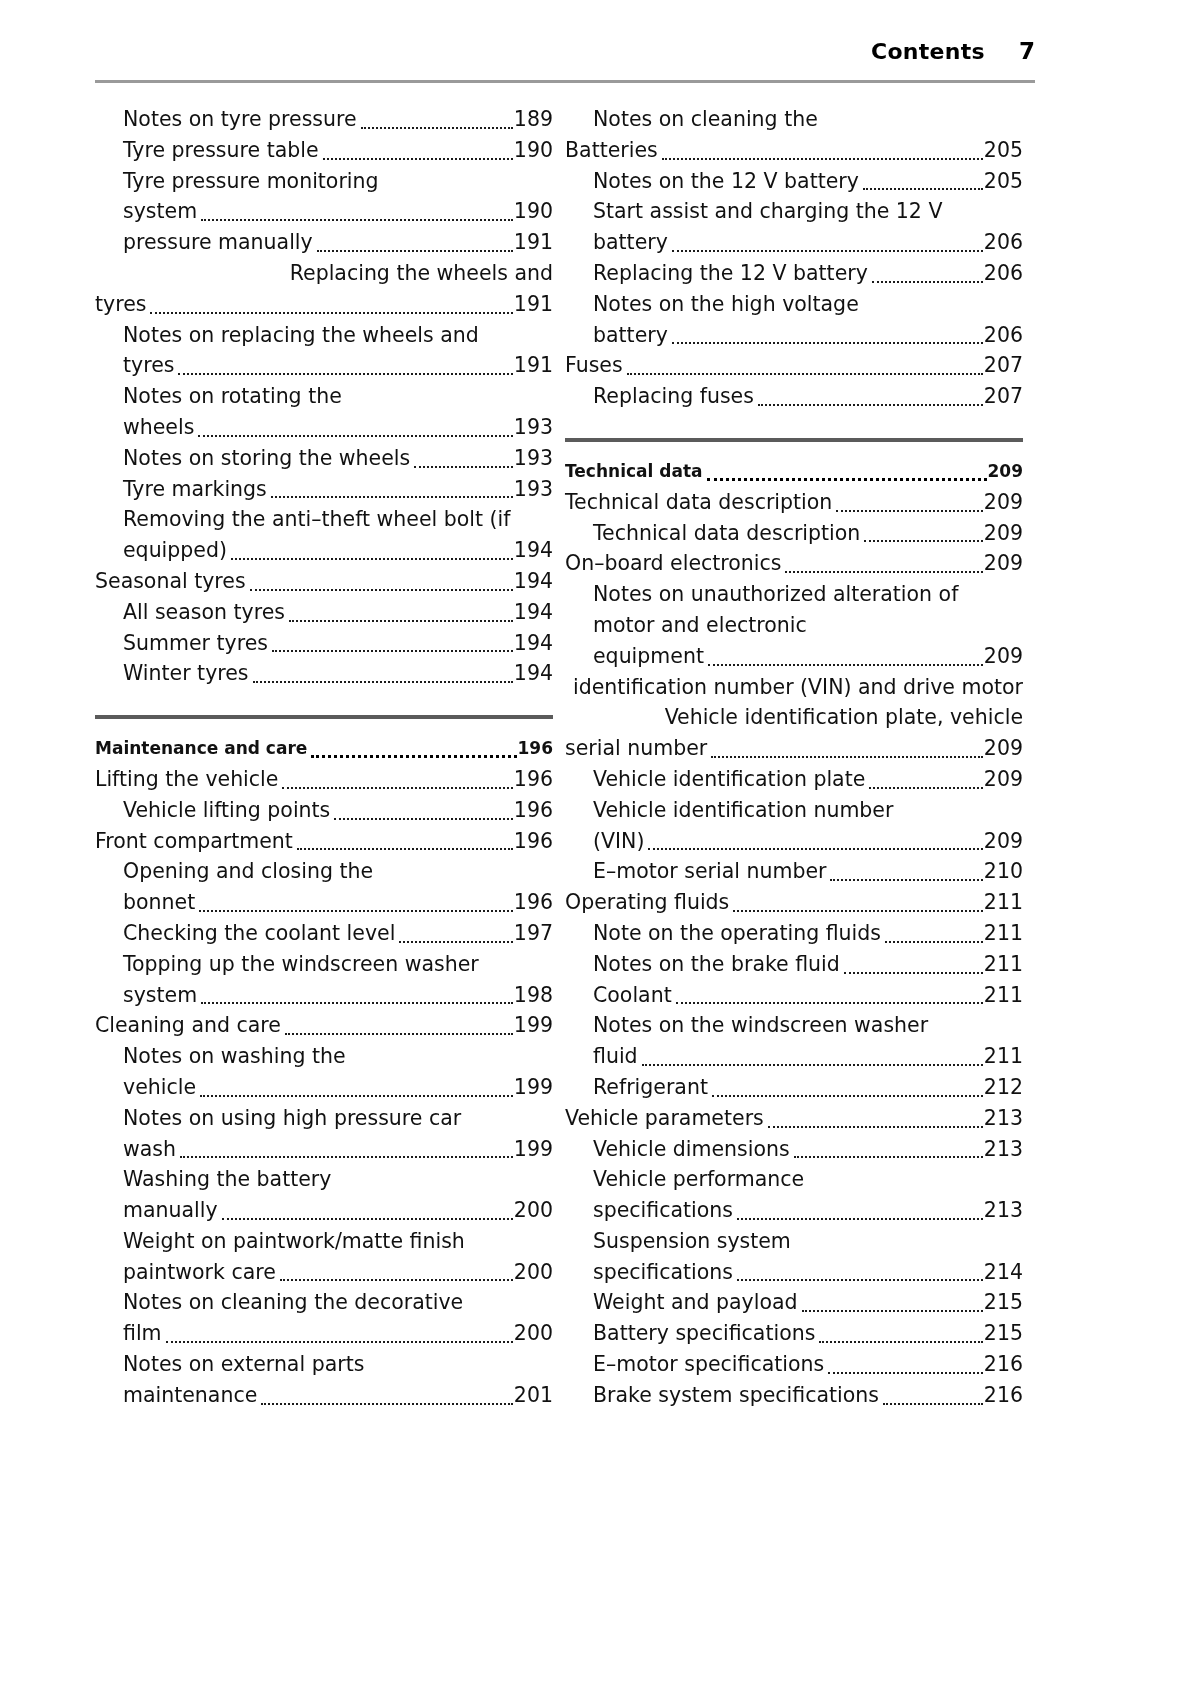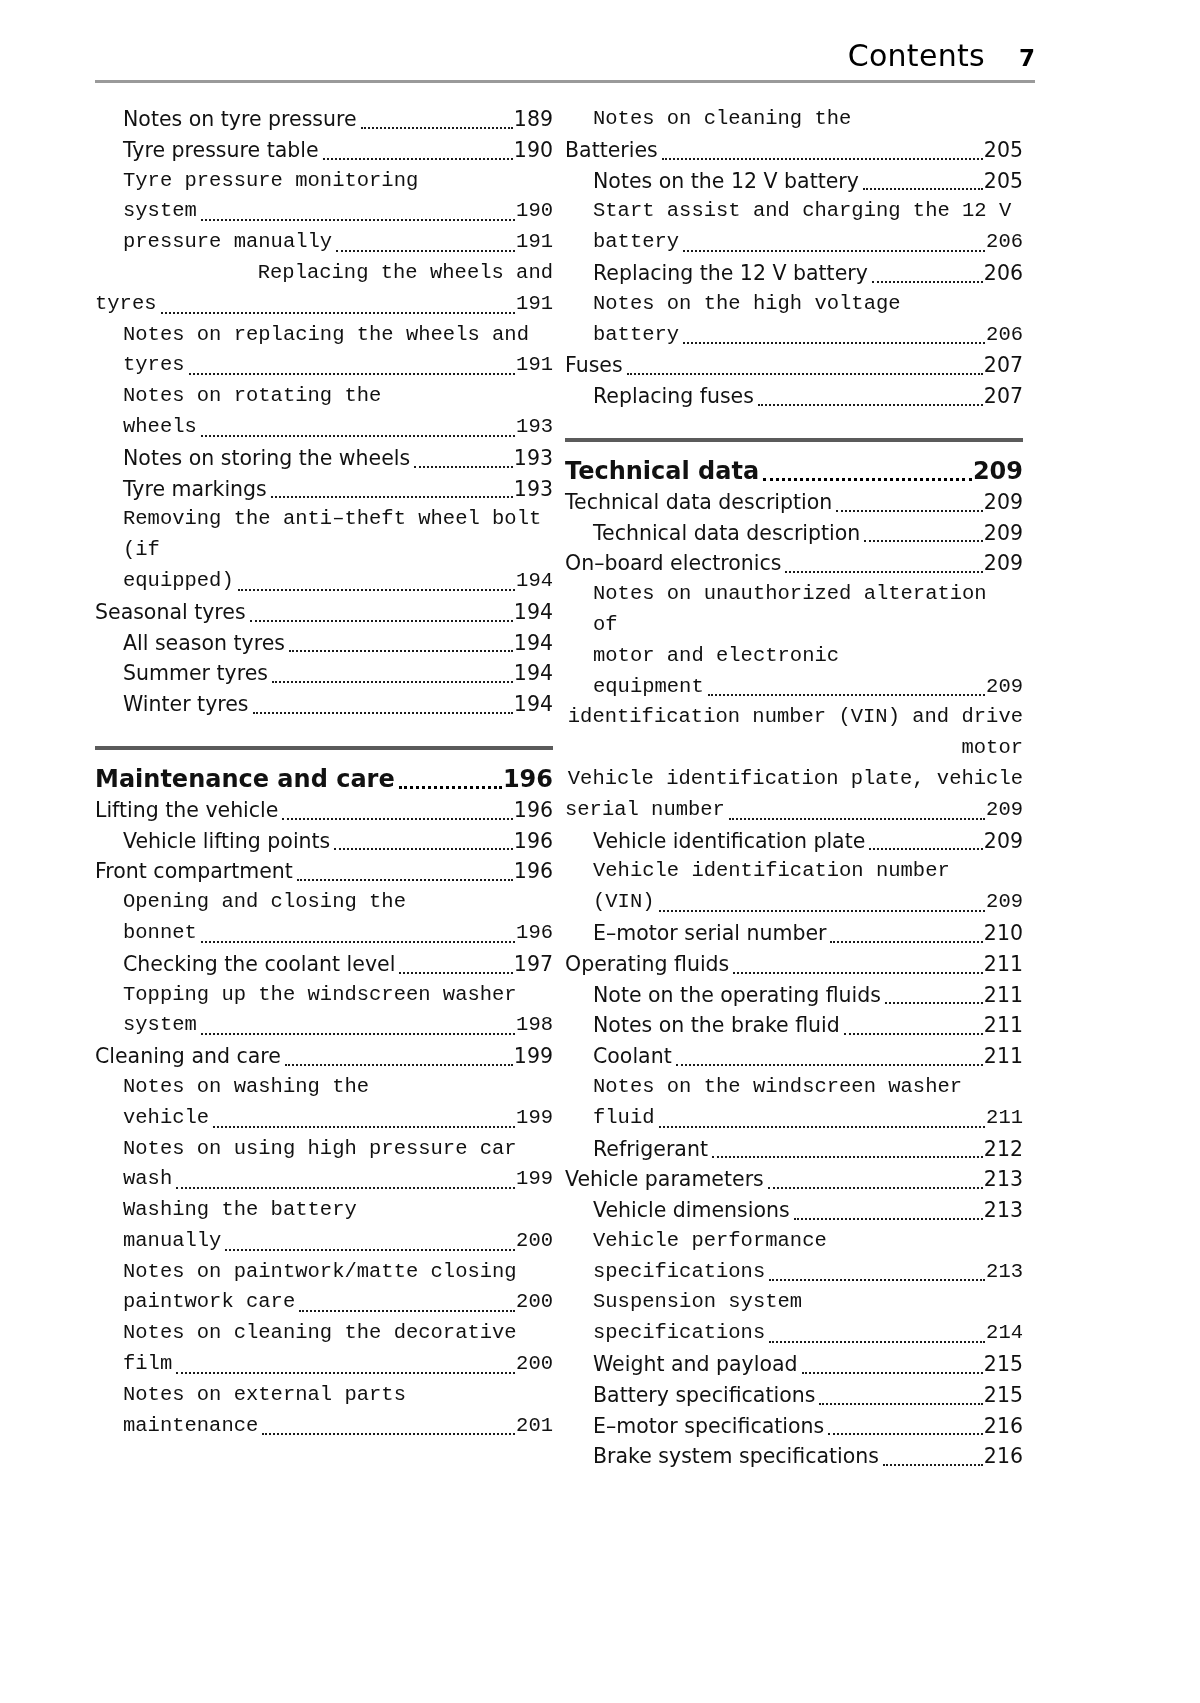--- a/index.html
+++ b/index.html
@@ -29,22 +29,22 @@
   .page-header {
     position: absolute;
     left: 95px;
     top: 38px;
     width: 940px;
     display: flex;
     justify-content: flex-end;
     align-items: baseline;
   }
   .header-title {
-    font-size: 30px;
-    font-weight: 400;
+    font-size: 22px;
+    font-weight: 700;
     letter-spacing: 0.3px;
     color: #000;
   }
   .header-pagenum {
     font-size: 23px;
     font-weight: 700;
     margin-left: 30px;
     min-width: 20px;
     text-align: right;
   }
@@ -92,21 +92,20 @@
   }
   .toc-entry .pagenum {
     white-space: nowrap;
     padding-left: 0px;
     font-variant-numeric: tabular-nums;
   }
 
   
   .toc-entry.multi {
     display: block;
-    font-family: Liberation Mono, monospace;
   }
   .toc-entry.multi .wrap {
     display: block;
   }
   .toc-entry.multi .lastline {
     display: flex;
     align-items: flex-end;
   }
   .toc-entry.multi .lastline .leader {
     flex: 1 1 auto;
@@ -121,21 +120,21 @@
 
   
   .section-rule {
     height: 4px;
     background: #5b5b5b;
     margin-top: 26px;
     margin-bottom: 14px;
   }
   .toc-entry.section {
     font-weight: 700;
-    font-size: 24px;
+    font-size: 17px;
   }
   .toc-entry.section .leader {
     border-bottom: 3px dotted #000;
     margin-bottom: 6px;
   }
 </style>
 </head>
 <body>
 
 <div class="page">
@@ -300,21 +299,21 @@
         </div>
         <div class="toc-entry lvl2 multi">
           <div class="wrap">Washing the battery</div>
           <div class="lastline">
             <span class="label">manually </span>
             <span class="leader"></span>
             <span class="pagenum">200</span>
           </div>
         </div>
         <div class="toc-entry lvl2 multi">
-          <div class="wrap">Notes on paintwork/matte closing</div>
+          <div class="wrap">Weight on paintwork/matte finish</div>
           <div class="lastline">
             <span class="label">paintwork care </span>
             <span class="leader"></span>
             <span class="pagenum">200</span>
           </div>
         </div>
         <div class="toc-entry lvl2 multi">
           <div class="wrap">Notes on cleaning the decorative</div>
           <div class="lastline">
             <span class="label">film </span>

